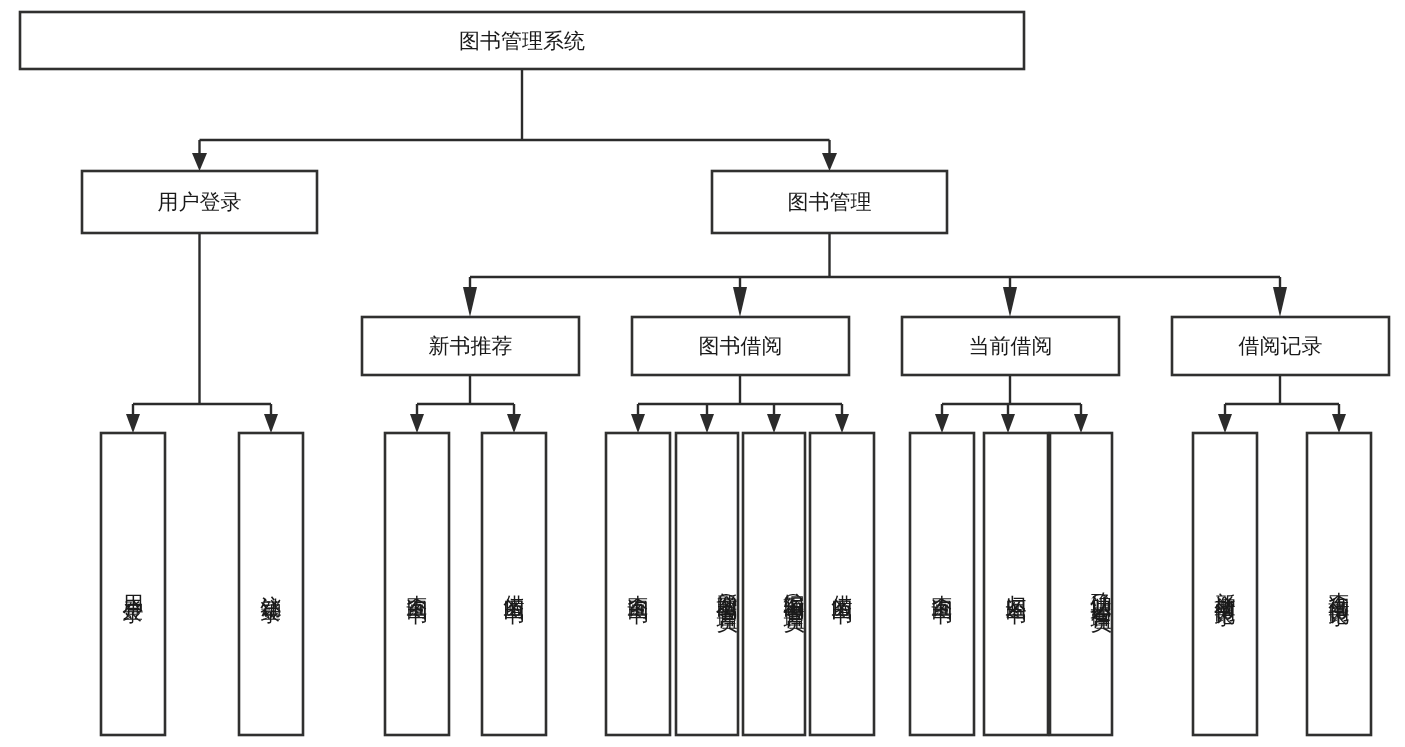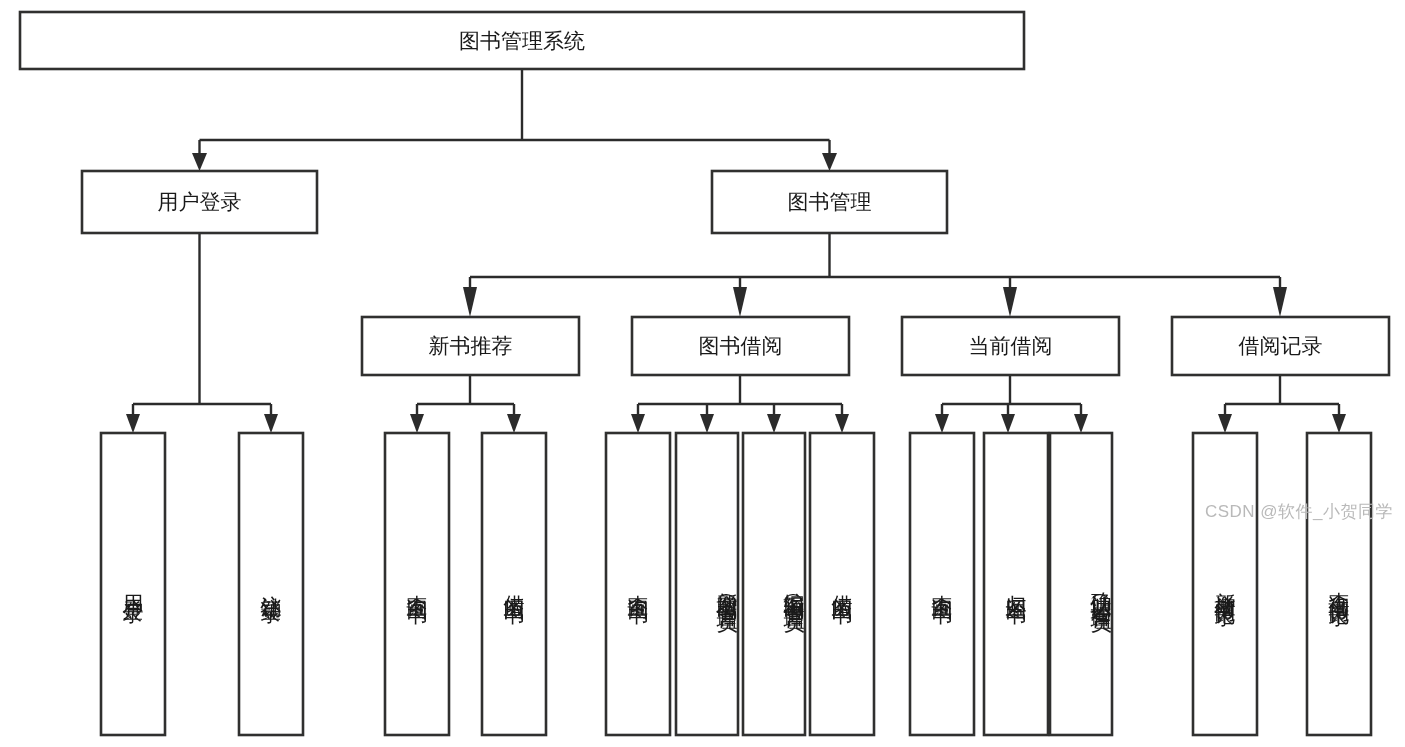--- a/index.html
+++ b/index.html
@@ -206,15 +206,14 @@
   <div class="node-label-v" style="left:910px; top:433px; width:64px; height:302px;">查询图书</div>
 
   <div class="node-label-v" style="left:984px; top:433px; width:64px; height:302px;">归还图书</div>
 
   <div class="node-label-v" style="left:1050px; top:433px; width:62px; height:302px; align-items:flex-start; padding-top:8px;">确认归还（管理员）</div>
 
   <div class="node-label-v" style="left:1193px; top:433px; width:64px; height:302px;">新增借阅记录</div>
 
   <div class="node-label-v" style="left:1307px; top:433px; width:64px; height:302px;">查询借阅记录</div>
 
-  <div id="watermark">CSDN @软件_小贺同学</div>
 
 </div>
 
 </body></html>

